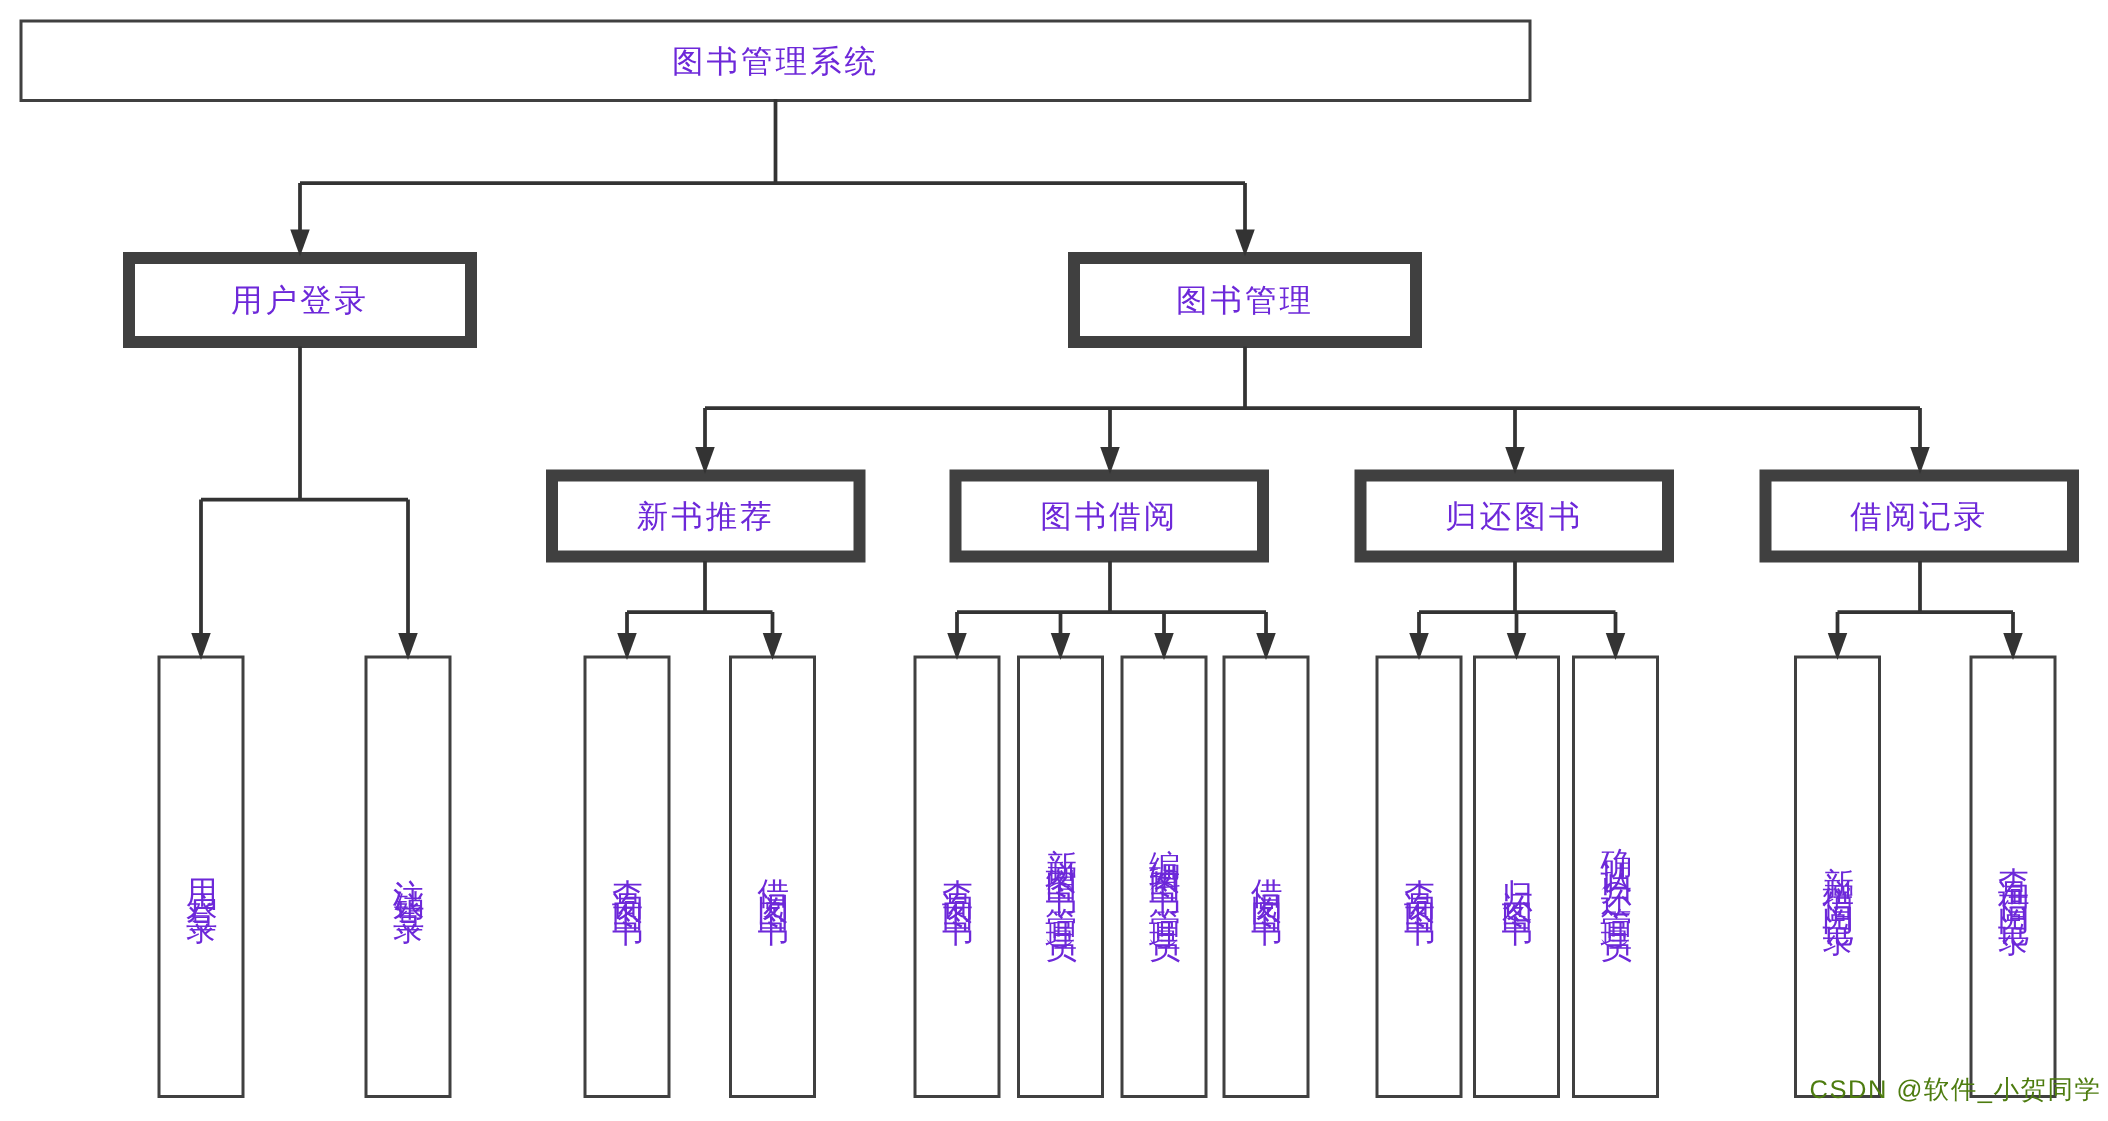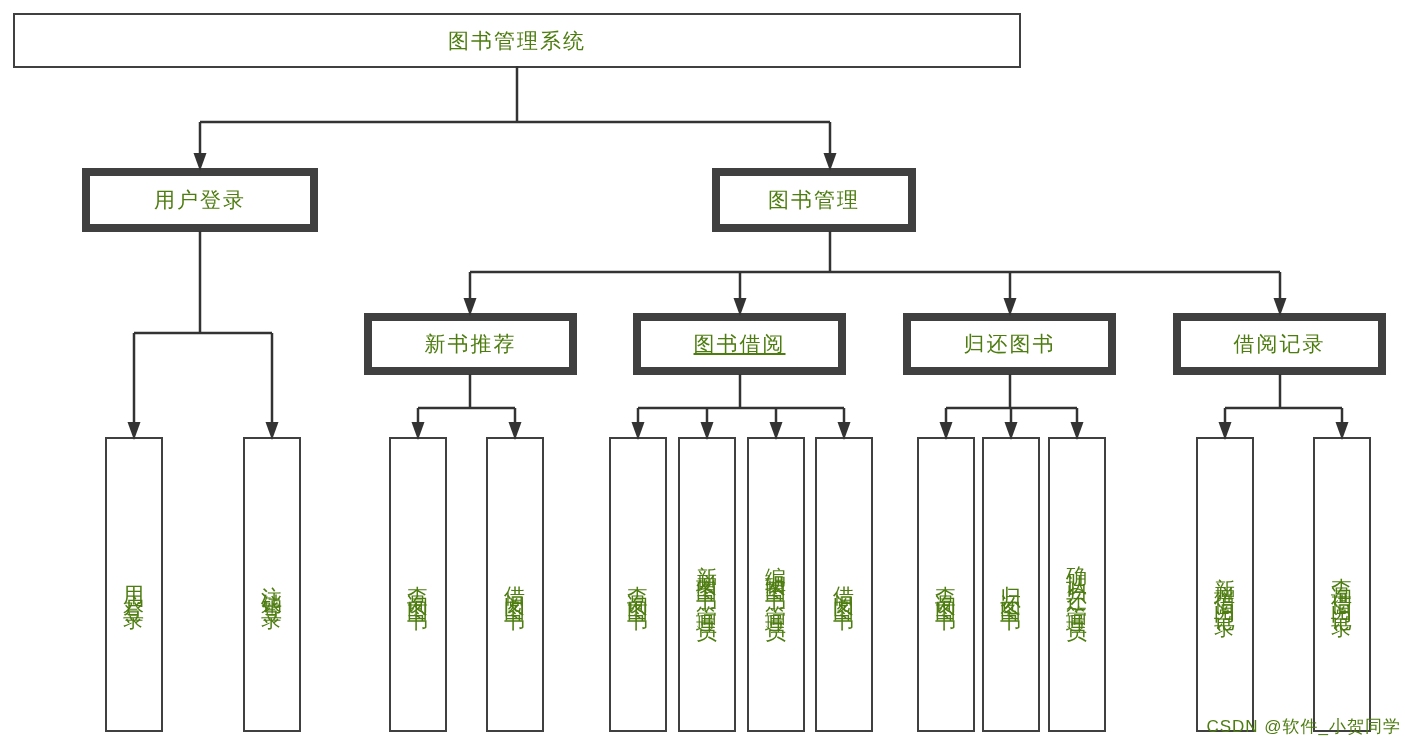--- a/index.html
+++ b/index.html
@@ -16,21 +16,21 @@
     left: 0; top: 0;
     width: 1405px; height: 747px;
     z-index: 2;
     pointer-events: none;
   }
   .box {
     position: absolute;
     box-sizing: border-box;
     background: #ffffff;
     border: 8px solid #404040;
-    color: #4d7c0f;
+    color: #6d28d9;
     display: flex;
     align-items: center;
     justify-content: center;
     z-index: 1;
     font-size: 21px;
     font-weight: 400;
   }
   .h { letter-spacing: 2px; }
   .root { border-width: 2px; }
   .v {
@@ -121,24 +121,24 @@
       <polygon points="1004.5,422 1017.5,422 1011,440"></polygon>
       <polygon points="1070.5,422 1083.5,422 1077,440"></polygon>
       <polygon points="1218.5,422 1231.5,422 1225,440"></polygon>
       <polygon points="1335.5,422 1348.5,422 1342,440"></polygon>
     </g>
   </svg>
 
   <div class="box h root" style="left:13px; top:13px; width:1008px; height:55px;">图书管理系统</div>
 
   <div class="box h" style="left:82px; top:168px; width:236px; height:64px;">用户登录</div>
-  <div class="box h" style="left:712px; top:168px; width:204px; height:64px;text-align:right;">图书管理</div>
+  <div class="box h" style="left:712px; top:168px; width:236px; height:64px;text-align:right;">图书管理</div>
 
   <div class="box h" style="left:364px; top:313px; width:213px; height:62px;">新书推荐</div>
-  <div class="box h" style="left:633px; top:313px; width:213px; height:62px;text-decoration:underline;">图书借阅</div>
+  <div class="box h" style="left:633px; top:313px; width:213px; height:62px;">图书借阅</div>
   <div class="box h" style="left:903px; top:313px; width:213px; height:62px;">归还图书</div>
   <div class="box h" style="left:1173px; top:313px; width:213px; height:62px;">借阅记录</div>
 
   <div class="box v" style="left:105px;">用户登录</div>
   <div class="box v" style="left:243px;">注销登录</div>
 
   <div class="box v" style="left:389px;">查询图书</div>
   <div class="box v" style="left:486px;">借阅图书</div>
 
   <div class="box v" style="left:609px;">查询图书</div>

